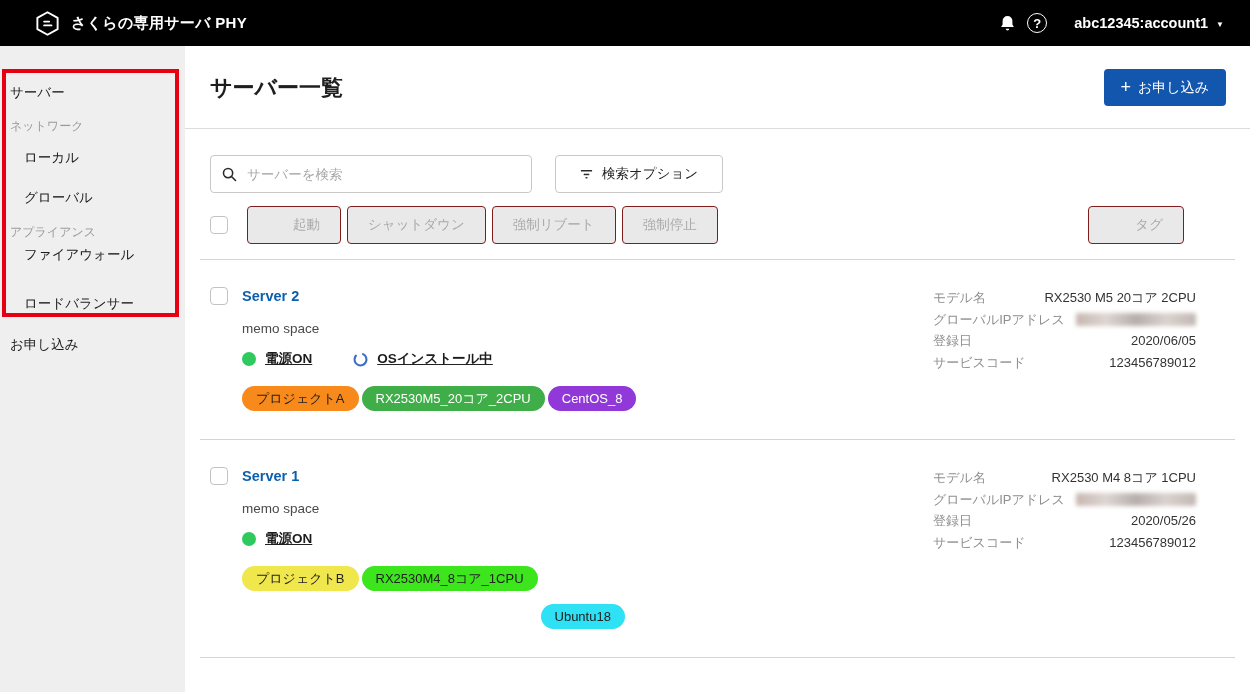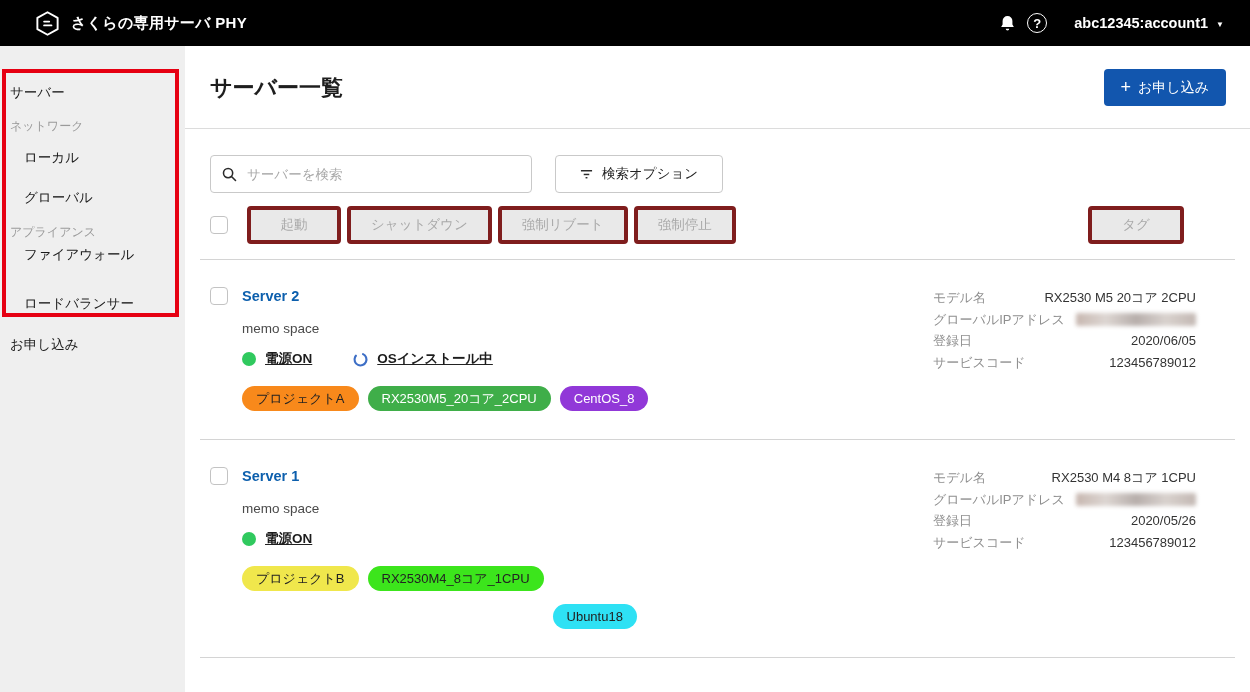--- a/index.html
+++ b/index.html
@@ -39,36 +39,36 @@
   .search-box { width:322px; height:38px; border:1px solid #c9c9c9; border-radius:4px; display:flex; align-items:center; padding:0 10px; background:#fff; }
   .search-box svg { width:17px; height:17px; flex:none; margin-right:9px; }
   .search-input { border:none; outline:none; flex:1; font-size:13.5px; font-family:inherit; color:#333; background:transparent; }
   .search-input::placeholder { color:#a8a8a8; }
   .search-opt-btn { height:38px; padding:0 24px; background:#fff; border:1px solid #c9c9c9; border-radius:4px; font-size:13.5px; color:#222; display:flex; align-items:center; gap:9px; cursor:pointer; font-family:inherit; }
 
   
   .action-row { display:flex; align-items:center; margin:13px 54px 0 25px; }
   .checkbox { width:18px; height:18px; border:1px solid #c3c3c3; border-radius:4px; background:#fff; cursor:pointer; flex:none; }
   .action-row .checkbox { margin-right:19px; }
-  .gray-btn { height:38px; min-width:94px; padding:0 20px; margin-right:6px; background:#e9e9e9; border:4px solid #7f1d1d; border-radius:4px; color:#a9a9a9; font-size:13.5px; font-family:inherit; cursor:default; }
+  .gray-btn { height:38px; min-width:94px; padding:0 20px; margin-right:6px; background:#e9e9e9; border:1px solid #7f1d1d; border-radius:4px; color:#a9a9a9; font-size:13.5px; font-family:inherit; cursor:default;text-align:right; }
   .tag-btn { margin-left:auto; margin-right:12px; min-width:96px; }
   .inset-divider { border:none; border-top:1px solid #d4d4d4; margin:15px 15px 0 15px; }
 
   
   .server-row { display:flex; padding:27px 54px 28px 25px; }
   .row-left { display:flex; flex:1; }
   .row-left .checkbox { margin-right:14px; margin-top:0; }
   .server-name { font-size:14.5px; font-weight:600; color:#0c5fad; cursor:pointer; line-height:18px; }
   .memo { font-size:13.5px; color:#4a4a4a; margin-top:15px; line-height:18px; }
   .status-line { display:flex; align-items:center; margin-top:12px; height:18px;text-decoration:underline; }
   .status-dot { width:14px; height:14px; border-radius:50%; background:#30c95e; margin-right:9px; }
   .status-text { font-size:13.5px; color:#1c1c1c; font-weight:600; }
   .os-status { display:flex; align-items:center; margin-left:40px; }
   .spinner { width:17px; height:17px; margin-right:8px; }
-  .tag-row { display:flex; gap:9px; margin-top:18px; }
+  .tag-row { display:flex; gap:3px; margin-top:18px; }
   .tag-pill { height:25px; border-radius:13px; padding:0 14px; font-size:13px; display:flex; align-items:center; white-space:nowrap; cursor:pointer; }
 
   .row-details { width:263px; flex:none; font-size:13px; }
   .detail-line { display:flex; justify-content:space-between; line-height:21.5px; }
   .detail-label { color:#8f8f8f; }
   .detail-value { color:#333; }
   .redacted { width:120px; height:13px; margin-top:4px; border-radius:2px;
     background:linear-gradient(90deg,#c7b7b0,#ddd6d2,#b7aeab,#d9d2ce,#c3b8b3); filter:blur(2px); }
 
   

